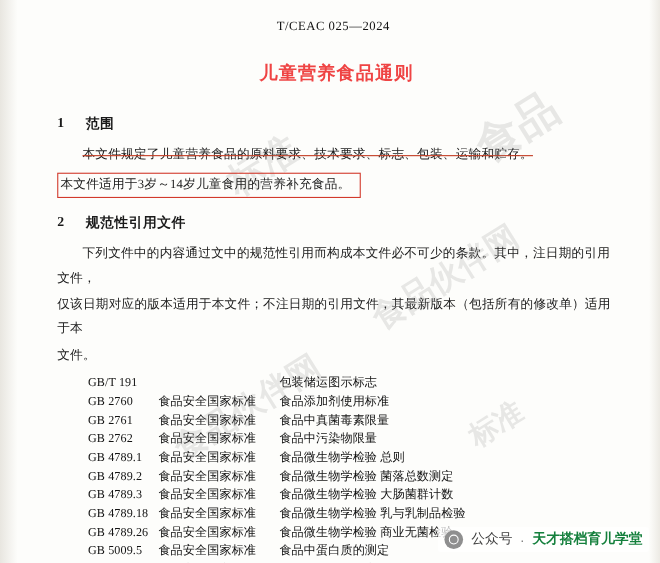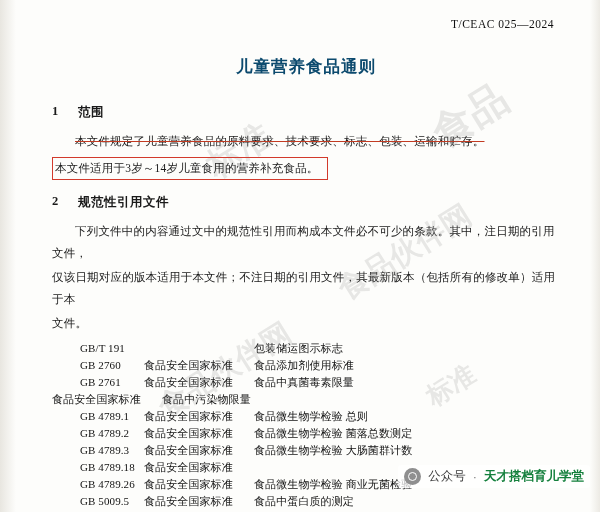--- a/index.html
+++ b/index.html
@@ -24,34 +24,34 @@
     background:linear-gradient(to right,#e8e6e0,rgba(255,255,255,0));
     pointer-events:none;
   }
   .page:after{
     content:"";position:absolute;right:0;top:0;bottom:0;width:10px;
     background:linear-gradient(to left,#eceae4,rgba(255,255,255,0));
     pointer-events:none;
   }
 
   .std-code{
-    text-align:right;
+    text-align:center;
     font-size:11.5px;
     letter-spacing:.5px;
     margin:0 6px 26px 0;
     color:#111;
   }
 
   .doc-title{
     text-align:center;
     font-size:16.5px;
     font-weight:bold;
     letter-spacing:1px;
     margin:0 0 26px 0;
-    color:#0c4a6e;
+    color:#ef4444;
   }
 
   .clause{
     display:flex;
     align-items:flex-start;
     gap:16px;
     margin:0 0 10px 0;
   }
   .clause .num{
     font-size:12.5px;
@@ -135,21 +135,21 @@
   }
   .wm1{left:430px;top:88px;font-size:40px;transform:rotate(-32deg);}
   .wm2{left:205px;top:128px;font-size:34px;transform:rotate(-32deg);}
   .wm3{left:330px;top:232px;font-size:30px;transform:rotate(-32deg);}
   .wm4{left:150px;top:350px;font-size:30px;transform:rotate(-32deg);}
   .wm5{left:425px;top:368px;font-size:26px;transform:rotate(-32deg);}
 
   
   .badge{
     position:absolute;
-    right:10px;bottom:24px;
+    right:10px;bottom:10px;
     display:flex;align-items:center;gap:7px;
     font-family:"Liberation Sans", sans-serif;
     font-size:12.5px;
     color:#3d3d3d;
     background:rgba(255,255,255,.72);
     padding:3px 6px;
     border-radius:3px;
   }
   .badge .logo{
     width:17px;height:17px;border-radius:50%;
@@ -209,20 +209,21 @@
       <span class="code">GB 2760</span>
       <span class="org">食品安全国家标准</span>
       <span class="title">食品添加剂使用标准</span>
     </li>
     <li class="ref-row">
       <span class="code">GB 2761</span>
       <span class="org">食品安全国家标准</span>
       <span class="title">食品中真菌毒素限量</span>
     </li>
     <li class="ref-row">
+      <span class="code">GB 2762</span>
       <span class="org">食品安全国家标准</span>
       <span class="title">食品中污染物限量</span>
     </li>
     <li class="ref-row">
       <span class="code">GB 4789.1</span>
       <span class="org">食品安全国家标准</span>
       <span class="title">食品微生物学检验 总则</span>
     </li>
     <li class="ref-row">
       <span class="code">GB 4789.2</span>
@@ -230,20 +231,21 @@
       <span class="title">食品微生物学检验 菌落总数测定</span>
     </li>
     <li class="ref-row">
       <span class="code">GB 4789.3</span>
       <span class="org">食品安全国家标准</span>
       <span class="title">食品微生物学检验 大肠菌群计数</span>
     </li>
     <li class="ref-row">
       <span class="code">GB 4789.18</span>
       <span class="org">食品安全国家标准</span>
+      <span class="title">食品微生物学检验 乳与乳制品检验</span>
     </li>
     <li class="ref-row">
       <span class="code">GB 4789.26</span>
       <span class="org">食品安全国家标准</span>
       <span class="title">食品微生物学检验 商业无菌检验</span>
     </li>
     <li class="ref-row">
       <span class="code">GB 5009.5</span>
       <span class="org">食品安全国家标准</span>
       <span class="title">食品中蛋白质的测定</span>

